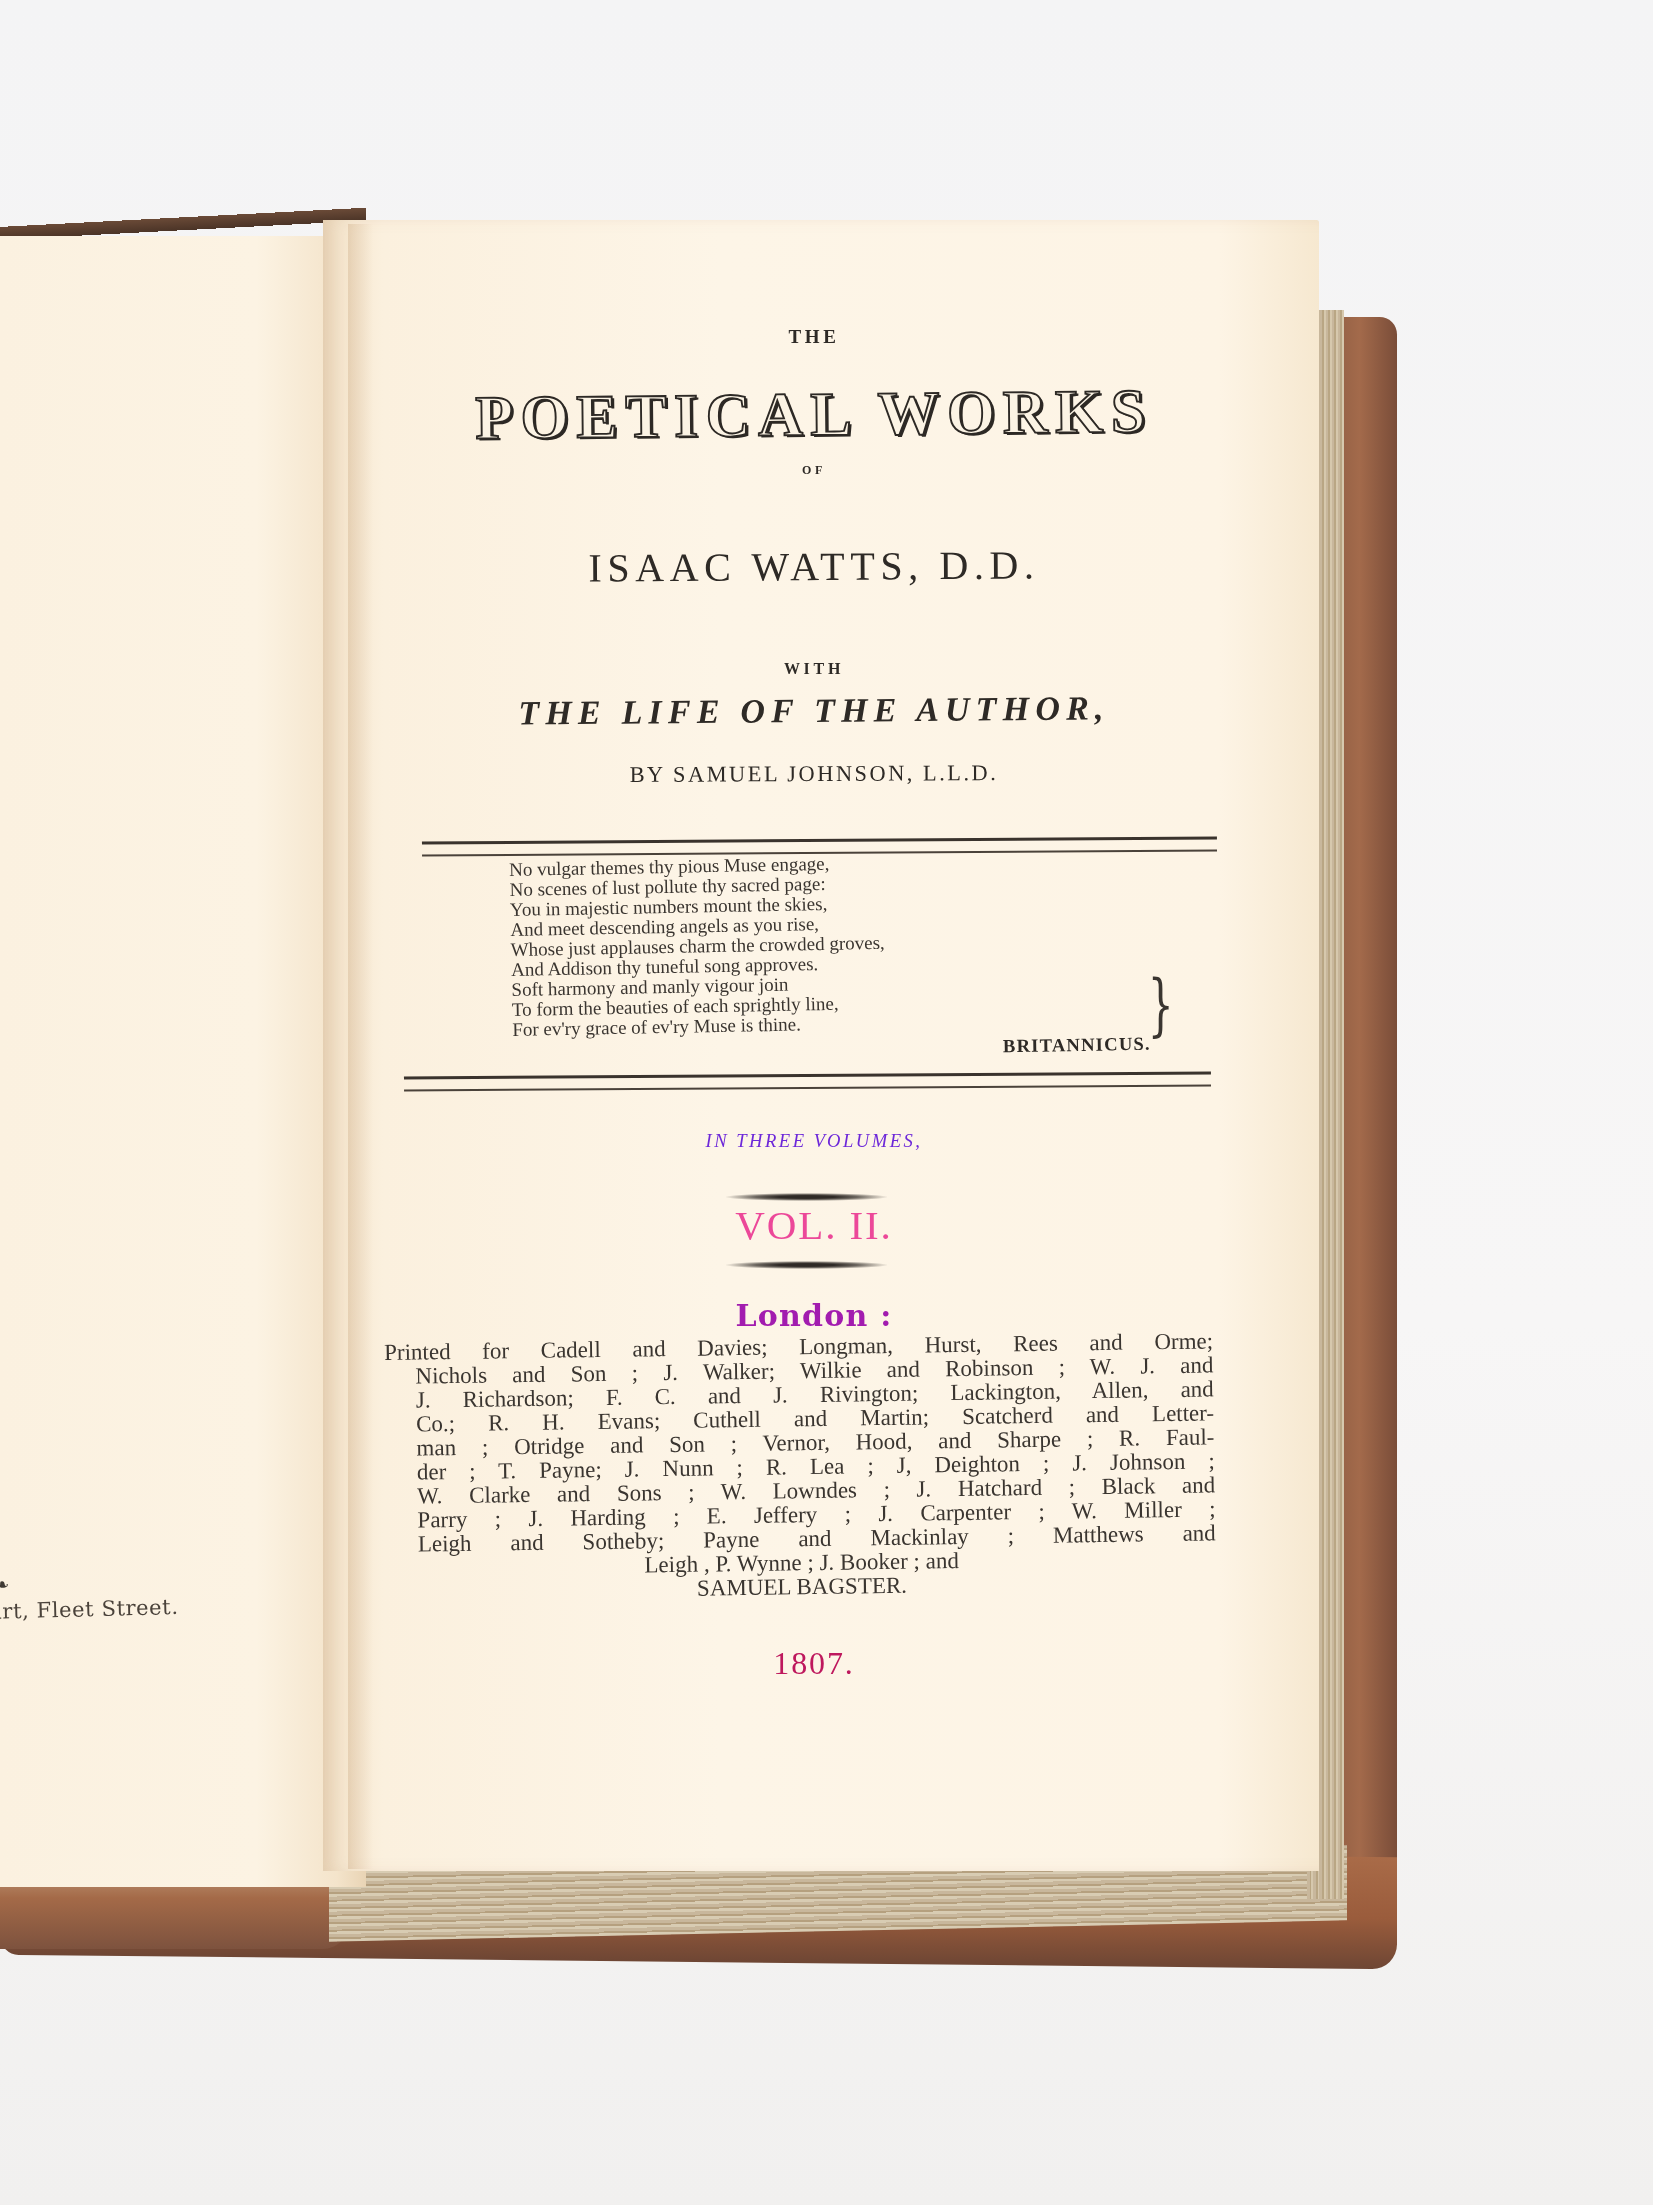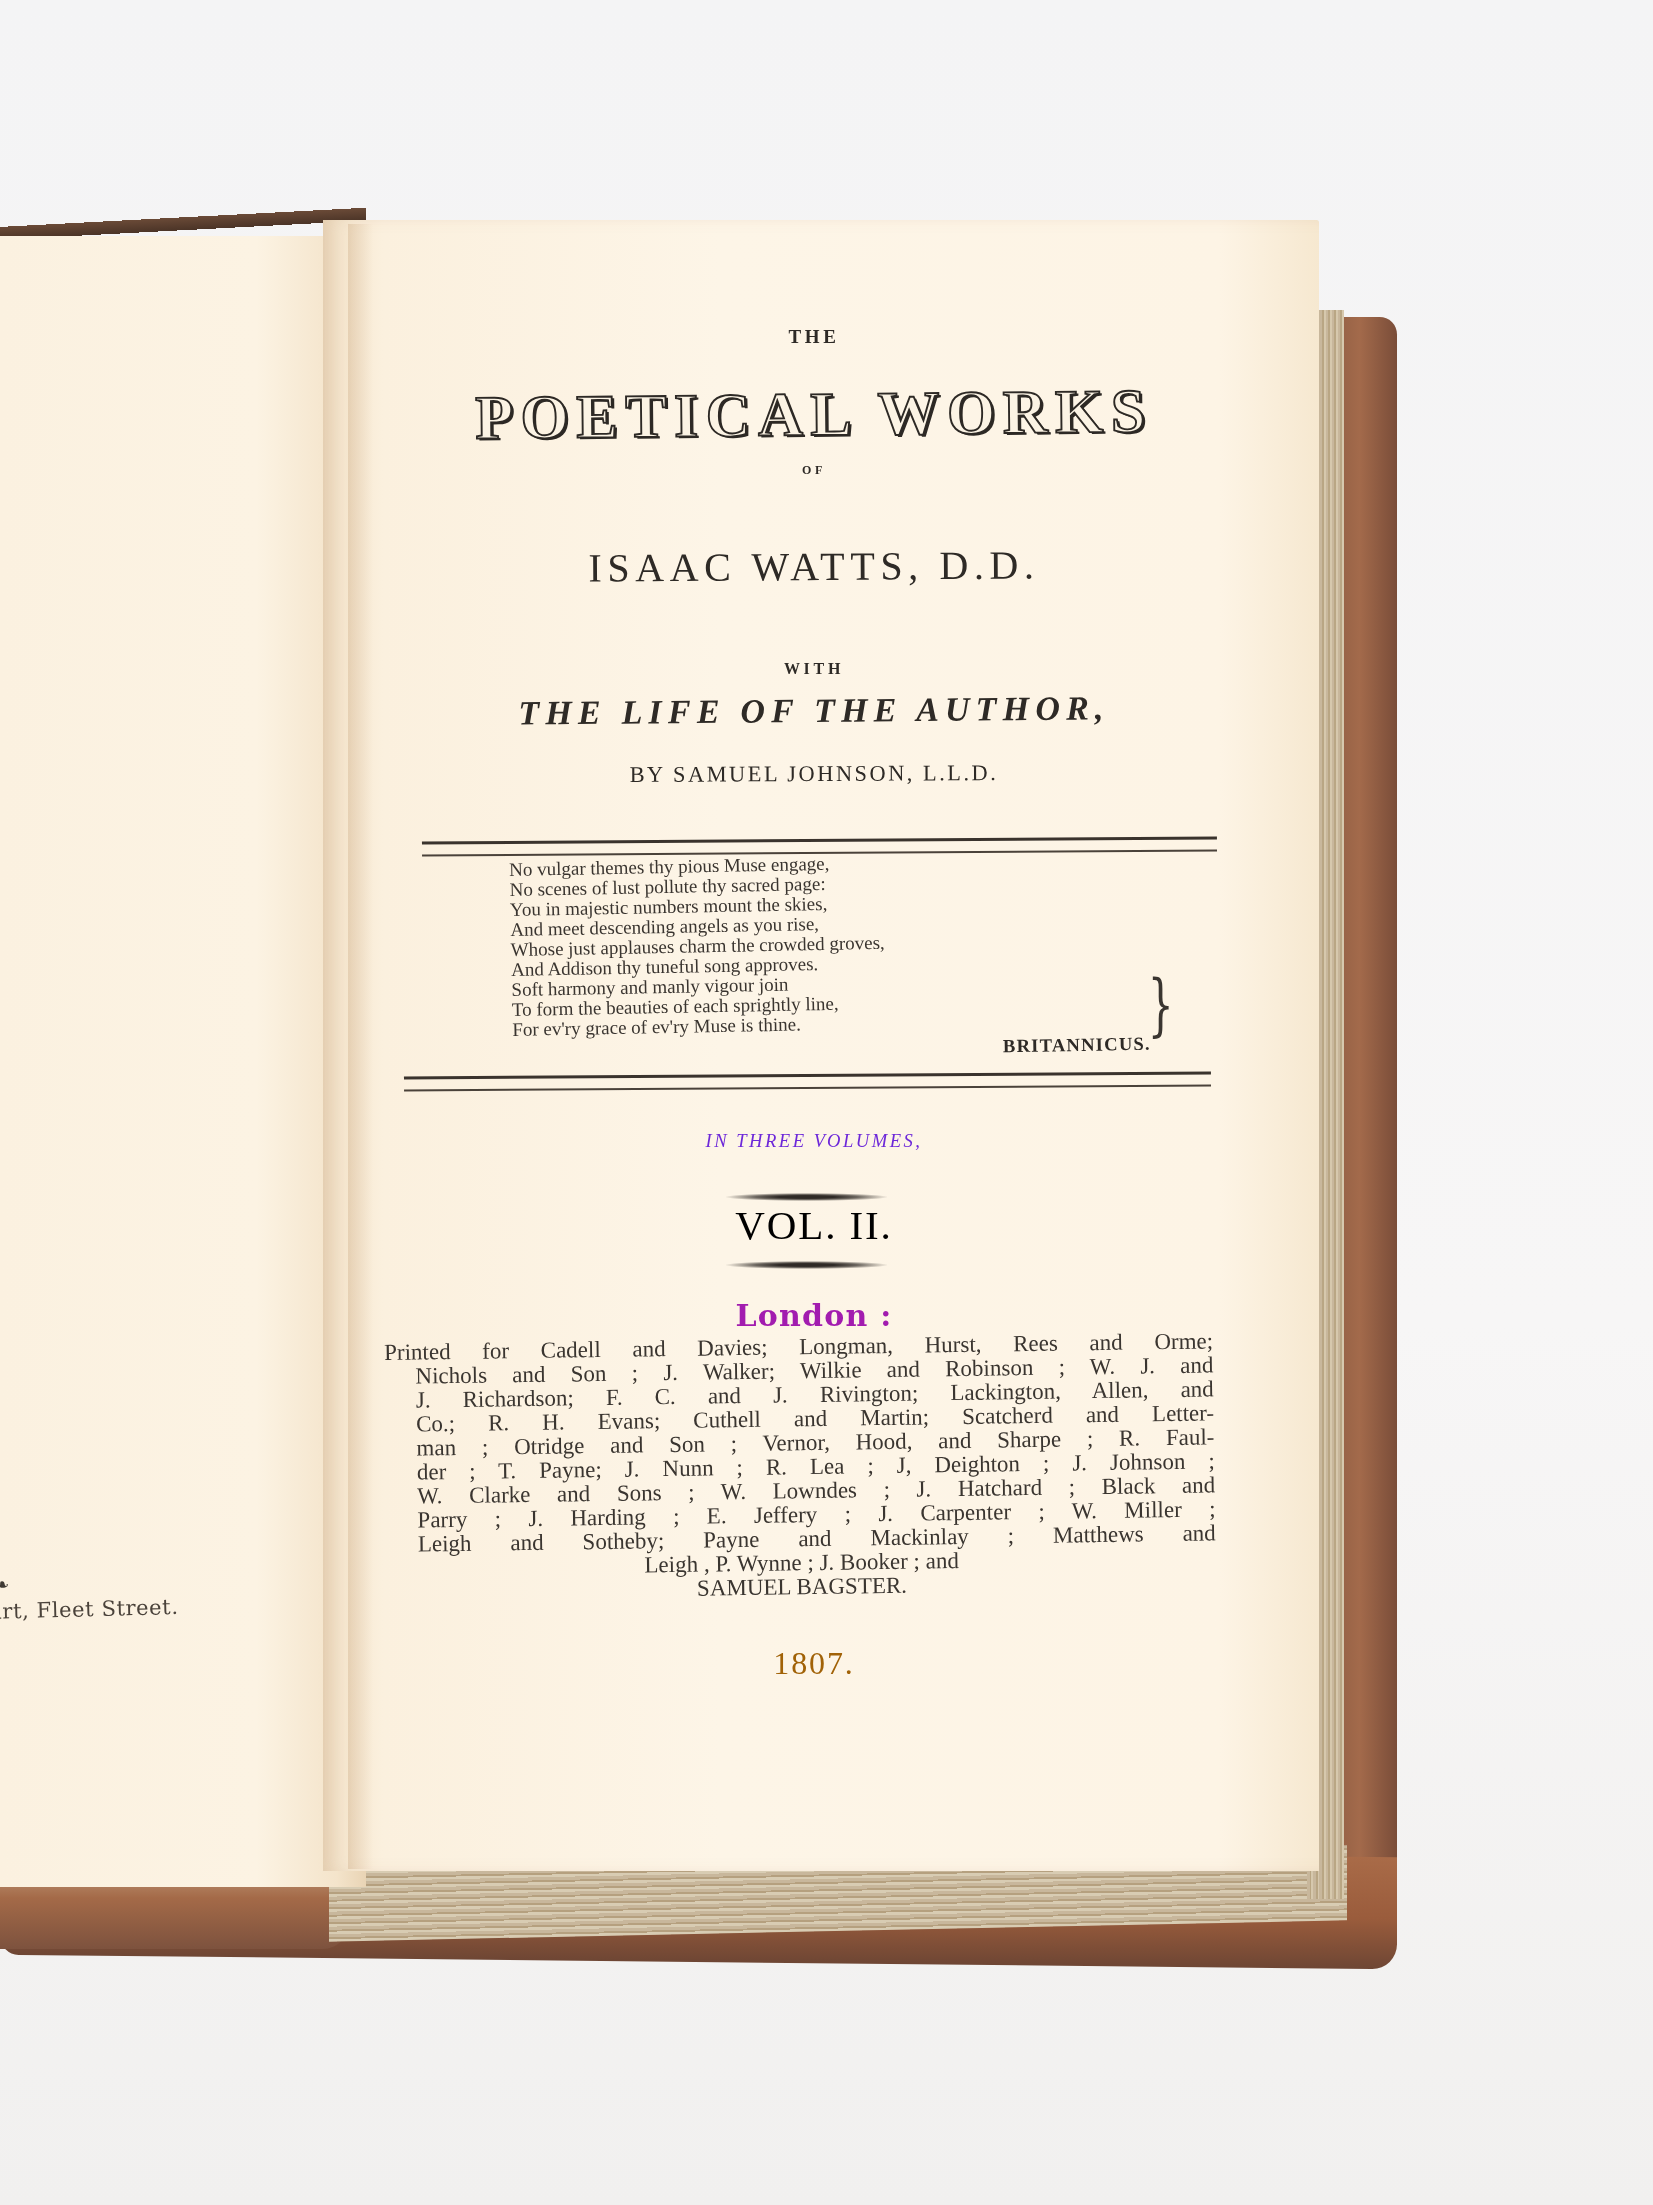--- a/index.html
+++ b/index.html
@@ -107,32 +107,32 @@
     color: #2e2a26; font-weight: bold; transform: rotate(-1deg);
   }
 
   .t-volumes { top: 1130px; font-size: 18.6px; letter-spacing: 2.5px; font-style: italic; color: #6d28d9; }
   .ornament {
     position: absolute; left: 726px; width: 161px; height: 7.5px;
     background: radial-gradient(ellipse at center, #2f2a26 0%, #2f2a26 25%, rgba(47,42,38,0.7) 45%, rgba(47,42,38,0) 72%);
   }
   .orn-top { top: 1193px; }
   .orn-bottom { top: 1261px; }
-  .t-vol { top: 1201px; font-size: 41px; letter-spacing: 1.9px; color: #000000; }
+  .t-vol { top: 1201px; font-size: 41px; letter-spacing: 1.9px; color: #ec4899; }
   .t-london { top: 1298px; font-size: 30px; font-weight: bold; letter-spacing: 1.2px; font-family: "DejaVu Serif", serif; color: #a21caf; }
 
   .imprint {
     position: absolute; left: 384px; top: 1341px; width: 829px;
     font-size: 23px; line-height: 24px; color: #3a3530; text-align: justify;
     transform: rotate(-0.8deg); transform-origin: left top;
   }
   .imprint-line { white-space: nowrap; text-align: justify; text-align-last: justify; }
   .imprint-line.indent { padding-left: 31px; }
   .imprint-line.center { text-align: center; text-align-last: center; }
-  .t-year { top: 1645px; font-size: 32px; color: #a16207; letter-spacing: 1.9px; }
+  .t-year { top: 1645px; font-size: 32px; color: #be185d; letter-spacing: 1.9px; }
 </style>
 </head>
 <body>
 
 <div class="abs cover-right"></div>
 <div class="abs cover-bottom"></div>
 <div class="abs cover-left-stub"></div>
 <div class="abs page-edge-bottom"></div>
 <div class="abs page-edge-right"></div>
 

